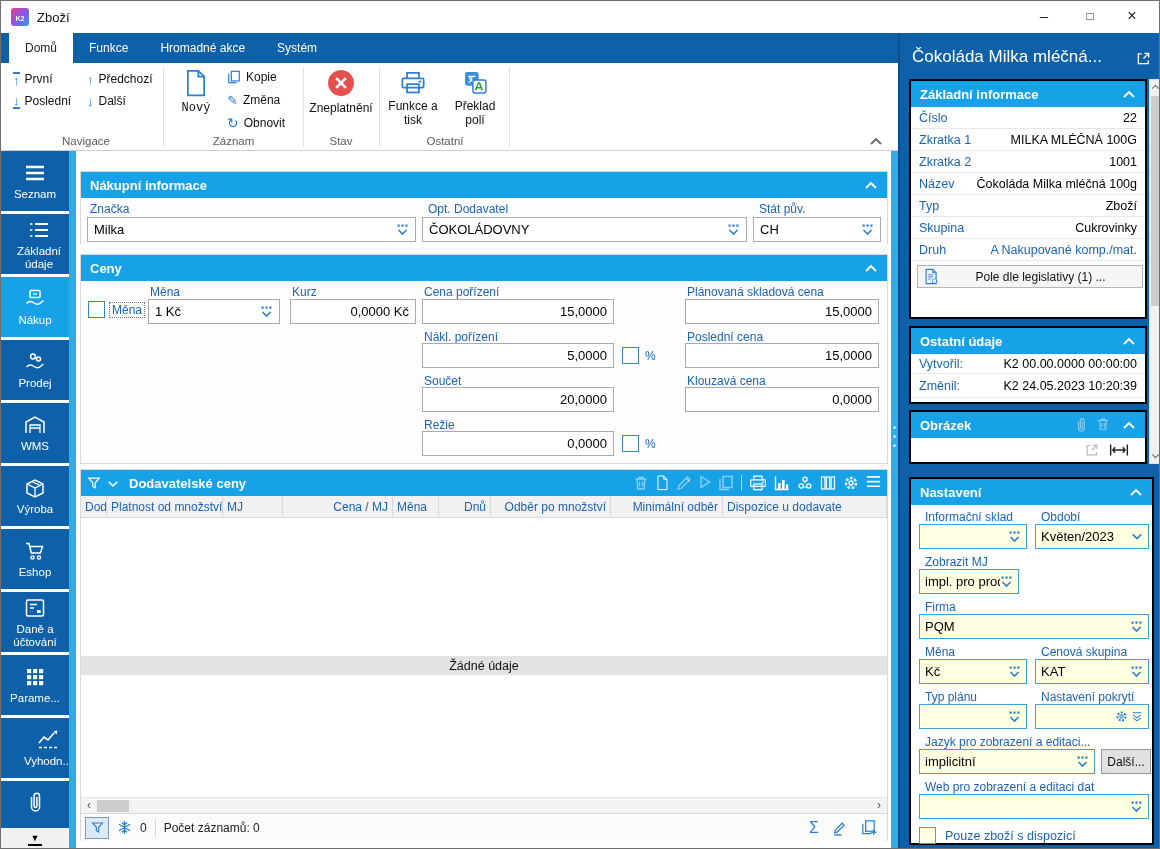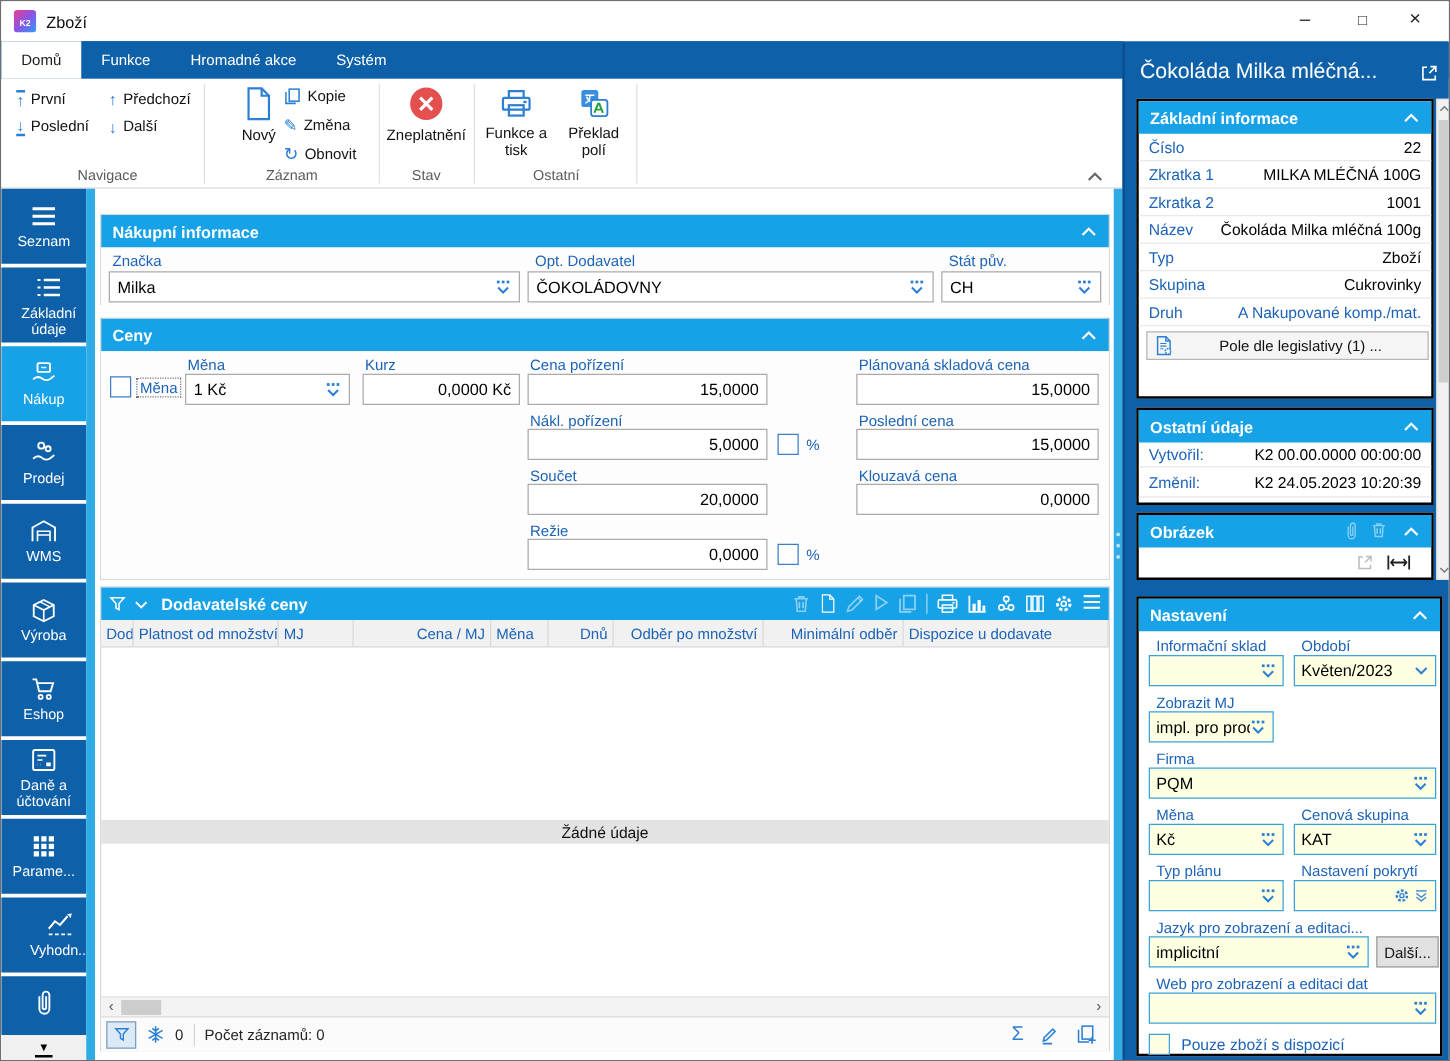--- a/index.html
+++ b/index.html
@@ -7,21 +7,21 @@
   body { font-family:"Liberation Sans", sans-serif; font-size:12px; color:#000; }
   #app { position:relative; width:1160px; height:849px; background:#fff; border:1px solid #6f6f6f; overflow:hidden; }
 
   
   .titlebar { position:absolute; left:0; top:0; width:100%; height:32px; background:#fff; }
   .k2logo { position:absolute; left:10px; top:7px; width:18px; height:18px; }
   .wtitle { position:absolute; left:36px; top:9px; font-size:13px; color:#111; }
   .wc { position:absolute; top:0; width:34px; height:30px; text-align:center; line-height:30px; font-size:15px; color:#222; cursor:default; }
 
   
-  .tabsrow { position:absolute; left:0; top:32px; width:897px; height:30px; background:#0e60a9; display:flex; align-items:stretch; padding-left:0; }
+  .tabsrow { position:absolute; left:0; top:32px; width:897px; height:30px; background:#0e60a9; display:flex; align-items:stretch; padding-left:8px; }
   .tabfill { position:absolute; left:0; top:32px; width:100%; height:30px; background:#0e60a9; }
   .tab { padding:0 16px; display:flex; align-items:center; color:#fff; font-size:12px; cursor:default; }
   .tab.active { background:#fff; color:#1b1b1b; }
 
   
   .ribbon { position:absolute; left:0; top:62px; width:897px; height:88px; background:#fff; border-bottom:1px solid #cfcfcf; }
   .rsep { position:absolute; top:4px; height:80px; width:1px; background:#e0e0e0; }
   .rgrouplabel { position:absolute; bottom:3px; text-align:center; color:#5a5a5a; font-size:11.5px; }
   .rbtn-sm { position:absolute; height:20px; display:flex; align-items:center; gap:5px; cursor:default; }
   .rlbl { font-size:12px; color:#111; white-space:nowrap; }
@@ -159,21 +159,21 @@
       <span class="arr">↑</span>
       <span class="rlbl">Předchozí</span>
     </div>
     <div class="rbtn-sm" style="left:86px;top:28px;">
       <span class="arr">↓</span>
       <span class="rlbl">Další</span>
     </div>
     <div class="rgrouplabel" style="left:10px;width:150px;">Navigace</div>
     <div class="rsep" style="left:162px;"></div>
 
-    <div class="rbtn-big" style="left:183px;width:46px;">
+    <div class="rbtn-big" style="left:172px;width:46px;font-family:Liberation Mono, monospace;">
       <span class="ico" style="width:24px;height:28px;color:#2b7fd4;margin-top:2px;">
           <svg xmlns="http://www.w3.org/2000/svg" viewBox="0 0 20 24" fill="none">
             <path d="M3 1.5h9l5 5V22.5H3z" stroke="currentColor" stroke-width="1.5"></path>
             <path d="M12 1.5v5h5" stroke="currentColor" stroke-width="1.5"></path>
           </svg>
         </span>
       <span class="biglabel">Nový</span>
     </div>
     <div class="rbtn-sm" style="left:226px;top:4px;">
       <span class="ico" style="width:14px;height:14px;color:#2b7fd4;">

